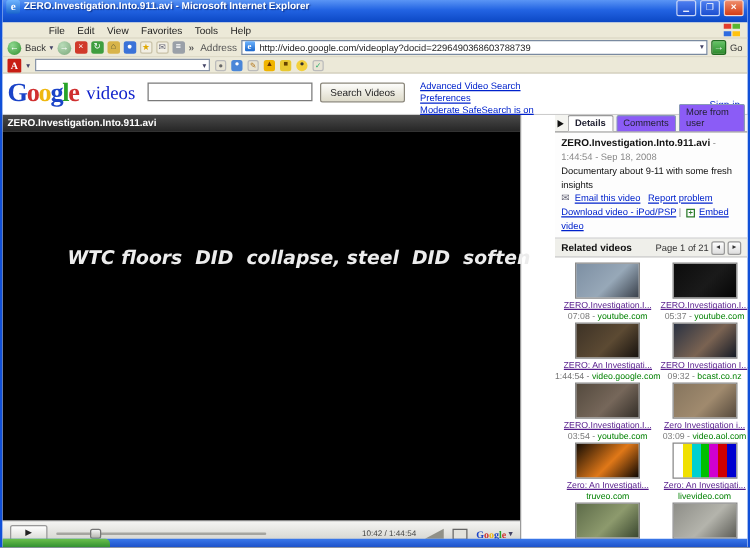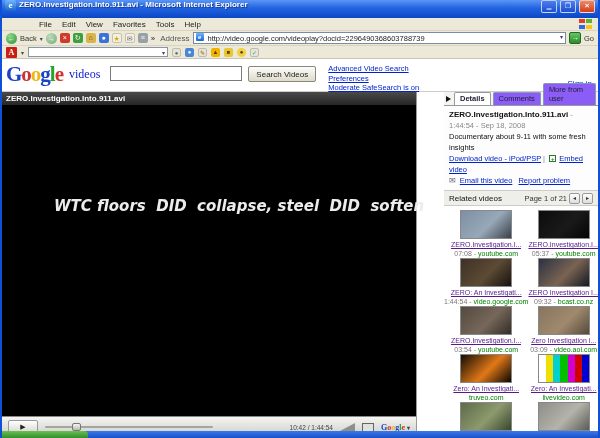--- a/index.html
+++ b/index.html
@@ -58,21 +58,21 @@
   .tb2-input{width:140px;height:10px;background:#fff;border:1px solid #8a96a8;display:flex;align-items:center;
     justify-content:flex-end;padding:0 2px;}
   .mi{width:9px;height:9px;border-radius:2px;font-size:6px;line-height:9px;text-align:center;color:#fff;}
   .mi-mag{background:#e8e4d4;color:#666;border:1px solid #bbb;} .mi-globe{background:#4a86d8;}
   .mi-pencil{background:#e8e4d4;color:#a60;border:1px solid #bbb;} .mi-light{background:#f0b400;color:#630;}
   .mi-key{background:#e8c830;color:#640;} .mi-target{background:#f3d03c;color:#333;border-radius:50%;}
   .mi-flag{background:#e8e4d4;color:#2a6;border:1px solid #bbb;}
   
   .gheader{height:32px;background:#fff;display:flex;align-items:flex-start;padding:3px 4px 0;position:relative;}
   .glogo{font-family:"Liberation Serif",serif;font-size:21px;font-weight:bold;letter-spacing:-1px;line-height:24px;}
-  .gvideos{font-family:"Liberation Serif",serif;font-size:12px;margin:5px 0 0 6px;text-align:right;}
+  .gvideos{font-family:"Liberation Serif",serif;font-size:15px;margin:5px 0 0 6px;text-align:right;}
   .gsearch-input{width:132px;height:15px;margin:4px 0 0 10px;border:1px solid #7a7a7a;font-size:9px;padding:0 2px;}
   .gsearch-btn{height:16px;margin:4px 0 0 6px;font-size:8px;background:linear-gradient(#fdfdfb,#dedbca);
     border:1px solid #8a867a;border-radius:2px;padding:0 7px;color:#222;}
   .gnav{margin:2px 0 0 12px;display:flex;flex-direction:column;font-size:7.5px;line-height:9.5px;}
   .glink{color:#0022cc;text-decoration:underline;cursor:pointer;}
   .signin{position:absolute;right:6px;top:20px;font-size:8px;color:#0022cc;text-decoration:underline;}
   
   .content{display:flex;height:346px;border-top:1px solid #ccc;}
   .left{width:414px;display:flex;flex-direction:column;}
   .video-titlebar{height:13px;background:linear-gradient(#4a4a4a,#262626);color:#fff;font-size:8px;
@@ -108,21 +108,21 @@
   .stars-gold{color:#f0a000;font-size:8px;letter-spacing:-1px;}
   .stars-pale{color:#b4bbe6;font-size:8px;letter-spacing:-1px;}
   .gray{color:#888;}
   .blue-link{color:#0022cc;text-decoration:underline;cursor:pointer;}
   .mail-icon{color:#667;font-size:8px;margin-right:2px;}
   .embed-icon{display:inline-block;width:7px;height:7px;border:1px solid #2a7a2a;color:#2a7a2a;
     font:bold 6px/6px "Liberation Sans",sans-serif;text-align:center;margin:0 1px 0 2px;}
   .embed-icon::before{content:'+';}
   .related-header{height:15px;background:#efefea;border-bottom:1px solid #ccc;display:flex;align-items:center;
     padding:0 5px;font-size:8px;}
-  .rel-heading{font-weight:normal;color:#111;}
+  .rel-heading{font-weight:bold;color:#111;}
   .page-label{margin-left:auto;font-size:7.5px;color:#333;}
   .pg-btn{width:11px;height:11px;border:1px solid #999;background:linear-gradient(#fff,#ddd);font-size:6px;
     line-height:9px;text-align:center;margin-left:2px;border-radius:2px;color:#333;}
   .rel-grid{flex:1;display:grid;grid-template-columns:1fr 1fr;grid-auto-rows:48px;padding-top:4px;overflow:hidden;}
   .rel-cell{display:flex;flex-direction:column;align-items:center;font-size:7px;line-height:8.5px;}
   .thumb{width:52px;height:29px;border:1px solid #888;margin-bottom:2px;}
   .rel-link{color:#551a8b;text-decoration:underline;white-space:nowrap;max-width:88px;overflow:hidden;cursor:pointer;}
   .rel-meta{color:#777;white-space:nowrap;}
   .rel-site{color:#008000;}
   
@@ -241,29 +241,29 @@
           <div class="tab">Comments</div>
           <div class="tab">More from user</div>
         </div>
       <div class="info">
         <div>
           <span class="info-title">ZERO.Investigation.Into.911.avi</span>
           <span class="info-meta">- 1:44:54 - Sep 18, 2008</span>
         </div>
         <div>Documentary about 9-11 with some fresh insights</div>
         <div>
+          <span class="mail-icon">✉</span>
+          <a class="blue-link">Email this video</a>
+          <a class="blue-link" style="margin-left:4px;">Report problem</a>
+        </div>
+        <div>
           <a class="blue-link">Download video - iPod/PSP</a>
           <span class="gray">|</span>
           <span class="embed-icon"></span>
           <a class="blue-link">Embed video</a>
-        </div>
-        <div>
-          <span class="mail-icon">✉</span>
-          <a class="blue-link">Email this video</a>
-          <a class="blue-link" style="margin-left:4px;">Report problem</a>
         </div>
       </div>
       <div class="related-header">
         <span class="rel-heading">Related videos</span>
         <span class="page-label">Page 1 of 21</span>
         <span class="pg-btn">◂</span>
         <span class="pg-btn">▸</span>
       </div>
       <div class="rel-grid">
           <div class="rel-cell">

